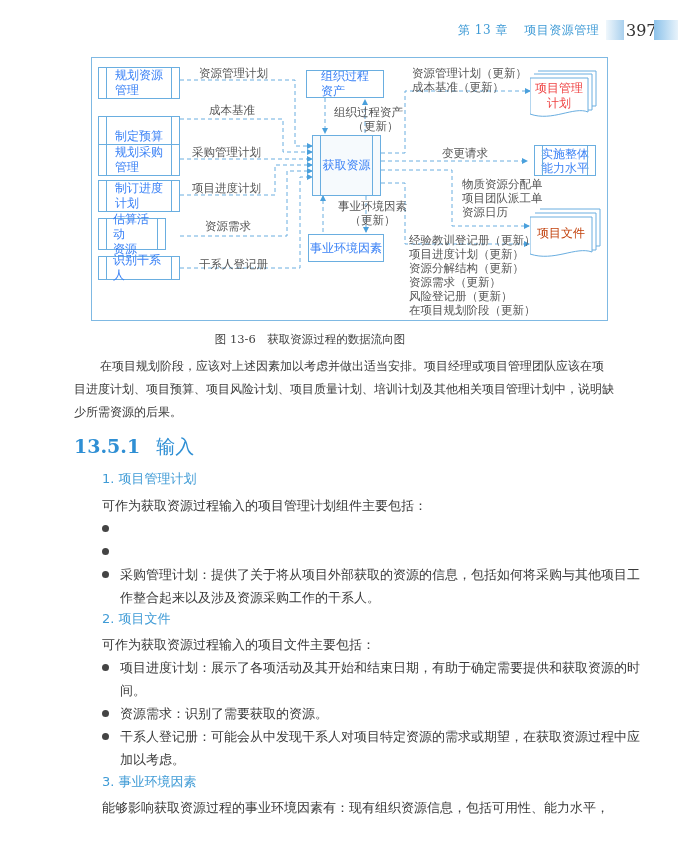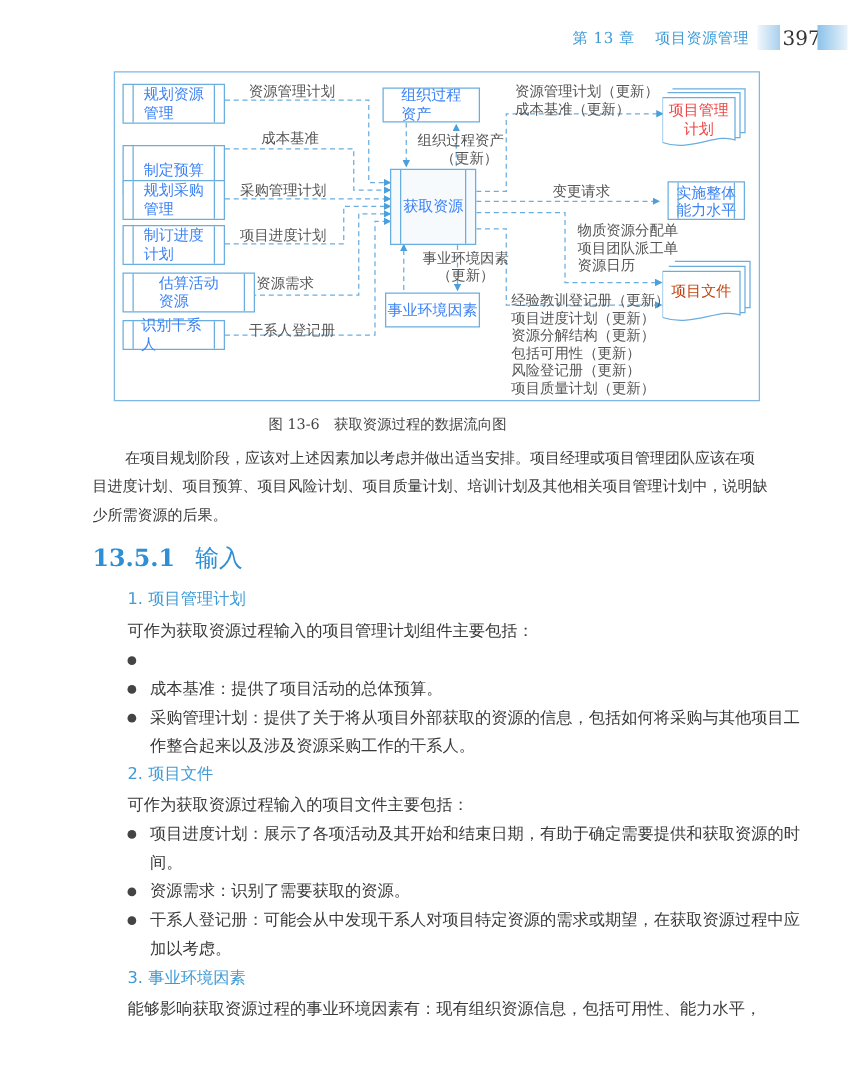--- a/index.html
+++ b/index.html
@@ -82,21 +82,21 @@
       <div>规划采购</div>
       <div>管理</div>
     </span>
 </div>
 <div class="box proc" style="left:98px;top:180px;width:82px;height:32px">
   <span>
       <div>制订进度</div>
       <div>计划</div>
     </span>
 </div>
-<div class="box proc" style="left:98px;top:218px;width:106px;height:32px">
+<div class="box proc" style="left:98px;top:218px;width:68px;height:32px">
   <span>
       <div>估算活动</div>
       <div>资源</div>
     </span>
 </div>
 <div class="box proc" style="left:98px;top:256px;width:82px;height:24px">
   <span>识别干系人</span>
 </div>
 
 <div class="lbl" style="left:199px;top:66px">资源管理计划</div>
@@ -161,37 +161,37 @@
     <path d="M10,1 H70 V38 H66" fill="#fff" stroke="#6aaee0"></path>
     <path d="M5,5 H66 V42 H62" fill="#fff" stroke="#6aaee0"></path>
     <path d="M0,9 H62 V44 C46,38 24,54 0,46 Z" fill="#fff" stroke="#6aaee0"></path>
   </svg>
   <div style="position:absolute;left:0;top:17px;width:62px;text-align:center;font-size:12px;color:#c2410c">项目文件</div>
 </div>
 <div class="lbl col" style="left:409px;top:233px">
   <div>经验教训登记册（更新）</div>
   <div>项目进度计划（更新）</div>
   <div>资源分解结构（更新）</div>
-  <div>包括可用性（更新）</div>
+  <div>资源需求（更新）</div>
   <div>风险登记册（更新）</div>
-  <div>项目质量计划（更新）</div>
+  <div>在项目规划阶段（更新）</div>
 </div>
 
 <div class="cap">图 13-6　获取资源过程的数据流向图</div>
 
 <div class="para" style="top:355px;left:100px;text-indent:26px;width:540px;margin-left:-26px;padding-left:0">在项目规划阶段，应该对上述因素加以考虑并做出适当安排。项目经理或项目管理团队应该在项目进度计划、项目预算、项目风险计划、项目质量计划、培训计划及其他相关项目管理计划中，说明缺少所需资源的后果。</div>
 
 <div class="sec">
   <span>13.5.1</span><span class="t">输入</span>
 </div>
 
 <div class="sub" style="top:470px">1. 项目管理计划</div>
 <div class="txt" style="top:494px">可作为获取资源过程输入的项目管理计划组件主要包括：</div>
 <div class="bul" style="top:517px"><span class="dot"></span></div>
-<div class="bul" style="top:540px"><span class="dot"></span><span>成本基准：提供了项目活动的总体预算。</span></div>
+<div class="bul" style="top:540px"><span class="dot"></span></div>
 <div class="bul" style="top:563px"><span class="dot"></span><span>采购管理计划：提供了关于将从项目外部获取的资源的信息，包括如何将采购与其他项目工作整合起来以及涉及资源采购工作的干系人。</span></div>
 
 <div class="sub" style="top:610px">2. 项目文件</div>
 <div class="txt" style="top:633px">可作为获取资源过程输入的项目文件主要包括：</div>
 <div class="bul" style="top:656px"><span class="dot"></span><span>项目进度计划：展示了各项活动及其开始和结束日期，有助于确定需要提供和获取资源的时间。</span></div>
 <div class="bul" style="top:702px"><span class="dot"></span><span>资源需求：识别了需要获取的资源。</span></div>
 <div class="bul" style="top:725px"><span class="dot"></span><span>干系人登记册：可能会从中发现干系人对项目特定资源的需求或期望，在获取资源过程中应加以考虑。</span></div>
 
 <div class="sub" style="top:773px">3. 事业环境因素</div>
 <div class="txt" style="top:796px">能够影响获取资源过程的事业环境因素有：现有组织资源信息，包括可用性、能力水平，</div>

